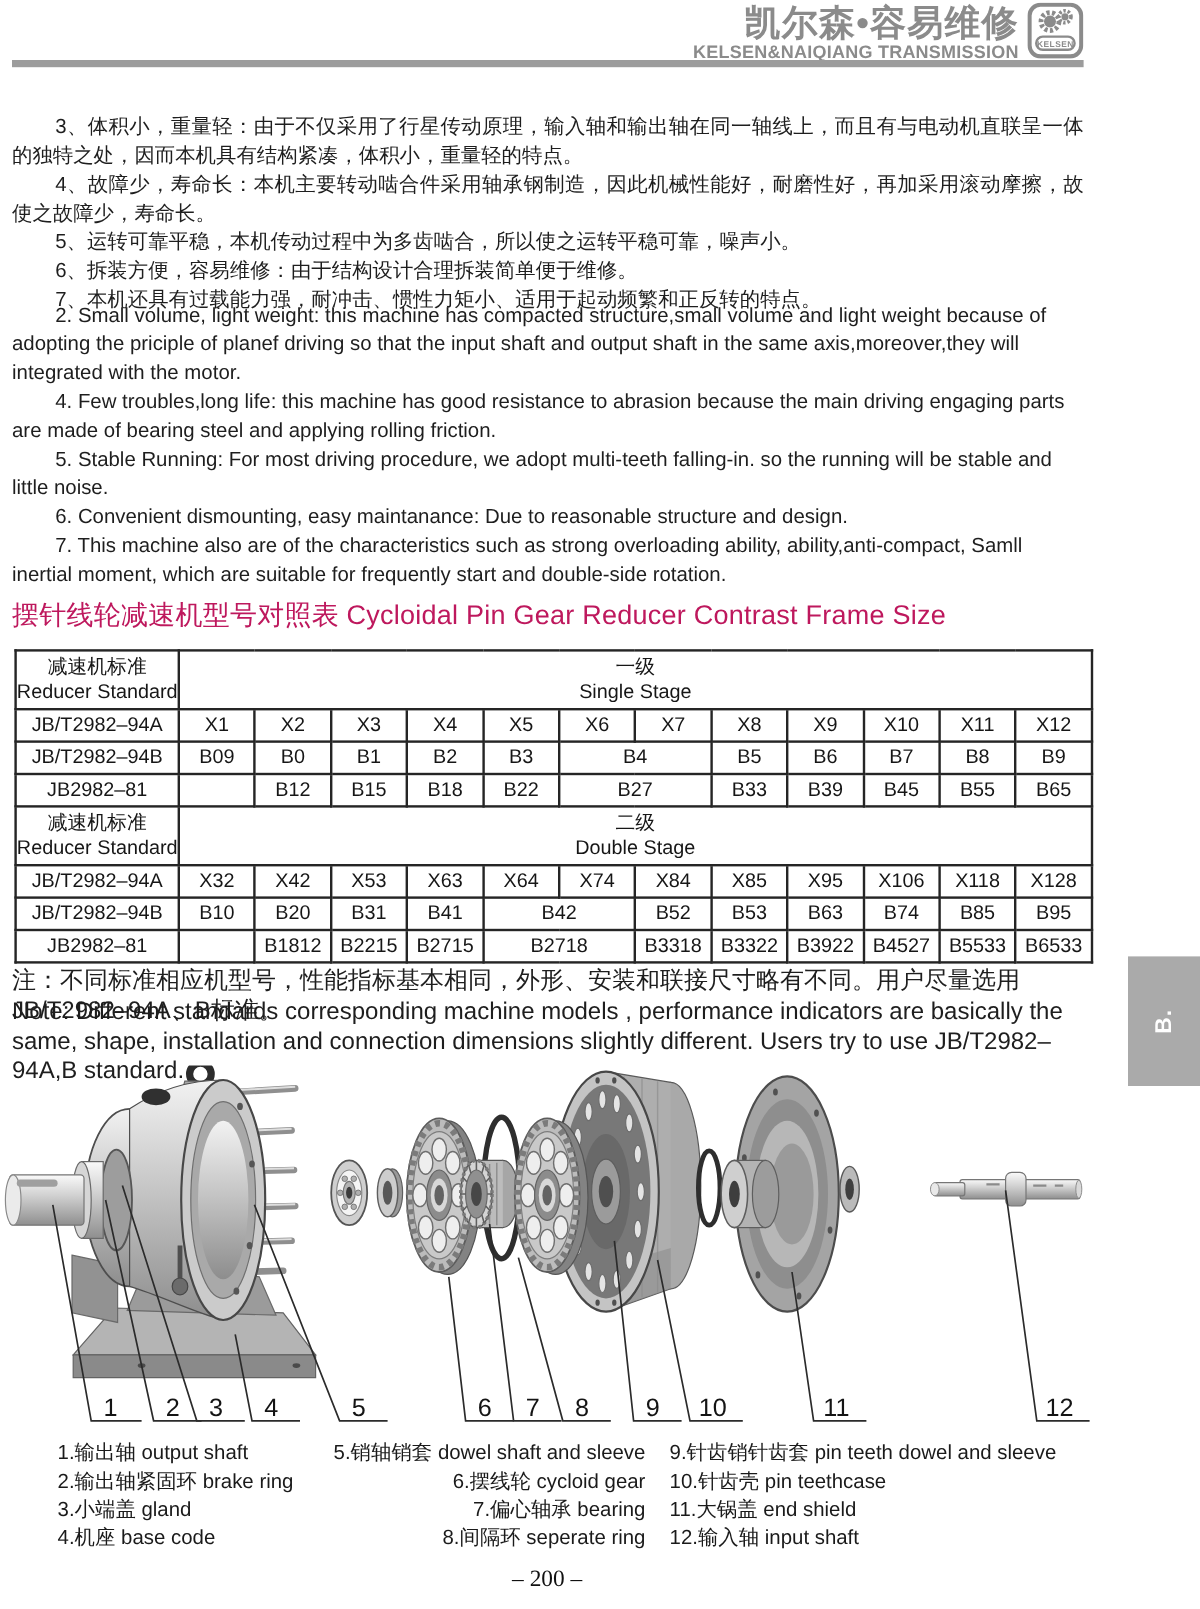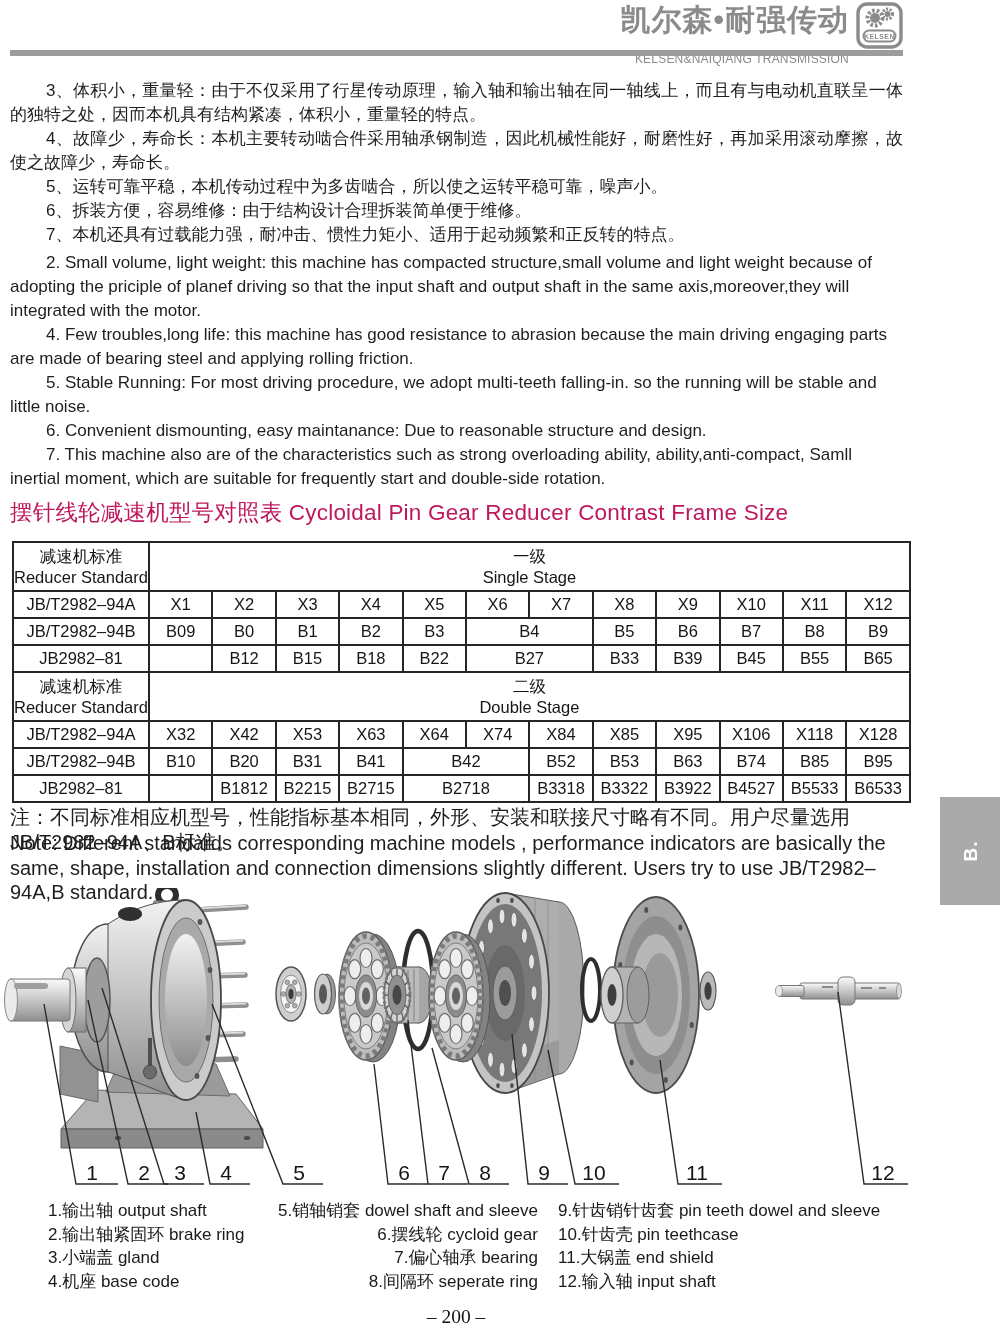--- a/index.html
+++ b/index.html
@@ -3,27 +3,27 @@
 <meta charset="utf-8">
 <style>
   html,body{margin:0;padding:0;background:#ffffff;}
   .page{position:relative;width:1000px;height:1341px;background:#ffffff;overflow:hidden;
         font-family:"Liberation Sans","DejaVu Sans",sans-serif;color:#1e1e1e;}
 
   
   .brand{position:absolute;top:2px;left:0;width:903px;display:flex;justify-content:flex-end;gap:7px;}
   .brand-text{text-align:right;color:#8b8b8b;padding-top:3px;}
   .brand-zh{font-size:30px;font-weight:bold;line-height:30px;letter-spacing:1px;}
-  .brand-en{font-size:12px;font-weight:normal;line-height:15px;margin-top:17px;letter-spacing:0.2px;}
+  .brand-en{font-size:15px;font-weight:bold;line-height:15px;margin-top:1px;letter-spacing:0.2px;}
   .logo{width:47px;height:47px;}
   .rule{position:absolute;top:50px;left:10px;width:893px;height:6px;background:#9c9c9c;}
 
   
   .features{position:absolute;left:10px;width:893px;font-size:17px;line-height:24px;}
-  .f-zh{top:79px;text-align:justify;}
+  .f-zh{top:94px;text-align:justify;}
   .f-en{top:251px;}
   .features p{margin:0;text-indent:36px;}
 
   .tbl-title{position:absolute;top:497px;left:10px;font-size:22.5px;color:#be185d;letter-spacing:0.2px;}
 
   
   .spec{position:absolute;top:541px;left:12px;border-collapse:collapse;table-layout:fixed;width:897px;padding-left:45px;}
   .spec td{border:2px solid #252525;text-align:center;vertical-align:middle;font-size:16.5px;
            padding:0;height:25px;color:#161616;overflow:hidden;white-space:nowrap;}
   .spec tr.hdr td{height:47px;}
@@ -52,21 +52,21 @@
   .pageno{position:absolute;top:1306px;left:0;width:912px;text-align:center;
           font-family:"Liberation Serif","DejaVu Serif",serif;font-size:19.5px;color:#111111;}
 </style>
 </head>
 <body>
 
 <div class="page">
 
   <div class="brand">
     <div class="brand-text">
-      <div class="brand-zh">凯尔森•耐强传动</div>
+      <div class="brand-zh">凯尔森•容易维修</div>
       <div class="brand-en">KELSEN&amp;NAIQIANG TRANSMISSION</div>
     </div>
     <div class="logo">
       <svg width="47" height="47" viewBox="0 0 47 47">
         <rect x="2" y="2" width="43" height="43" rx="9" fill="none" stroke="#8b8b8b" stroke-width="3.4"></rect>
         <circle cx="19" cy="16" r="5" fill="#8b8b8b"></circle>
         <circle cx="19" cy="16" r="7.5" fill="none" stroke="#8b8b8b" stroke-width="4" stroke-dasharray="2.6 2"></circle>
         <circle cx="31.5" cy="12" r="3" fill="#8b8b8b"></circle>
         <circle cx="31.5" cy="12" r="5" fill="none" stroke="#8b8b8b" stroke-width="3" stroke-dasharray="2 1.6"></circle>
         <rect x="7.5" y="28.5" width="32" height="11" rx="5.5" fill="#ffffff" stroke="#8b8b8b" stroke-width="2"></rect>

